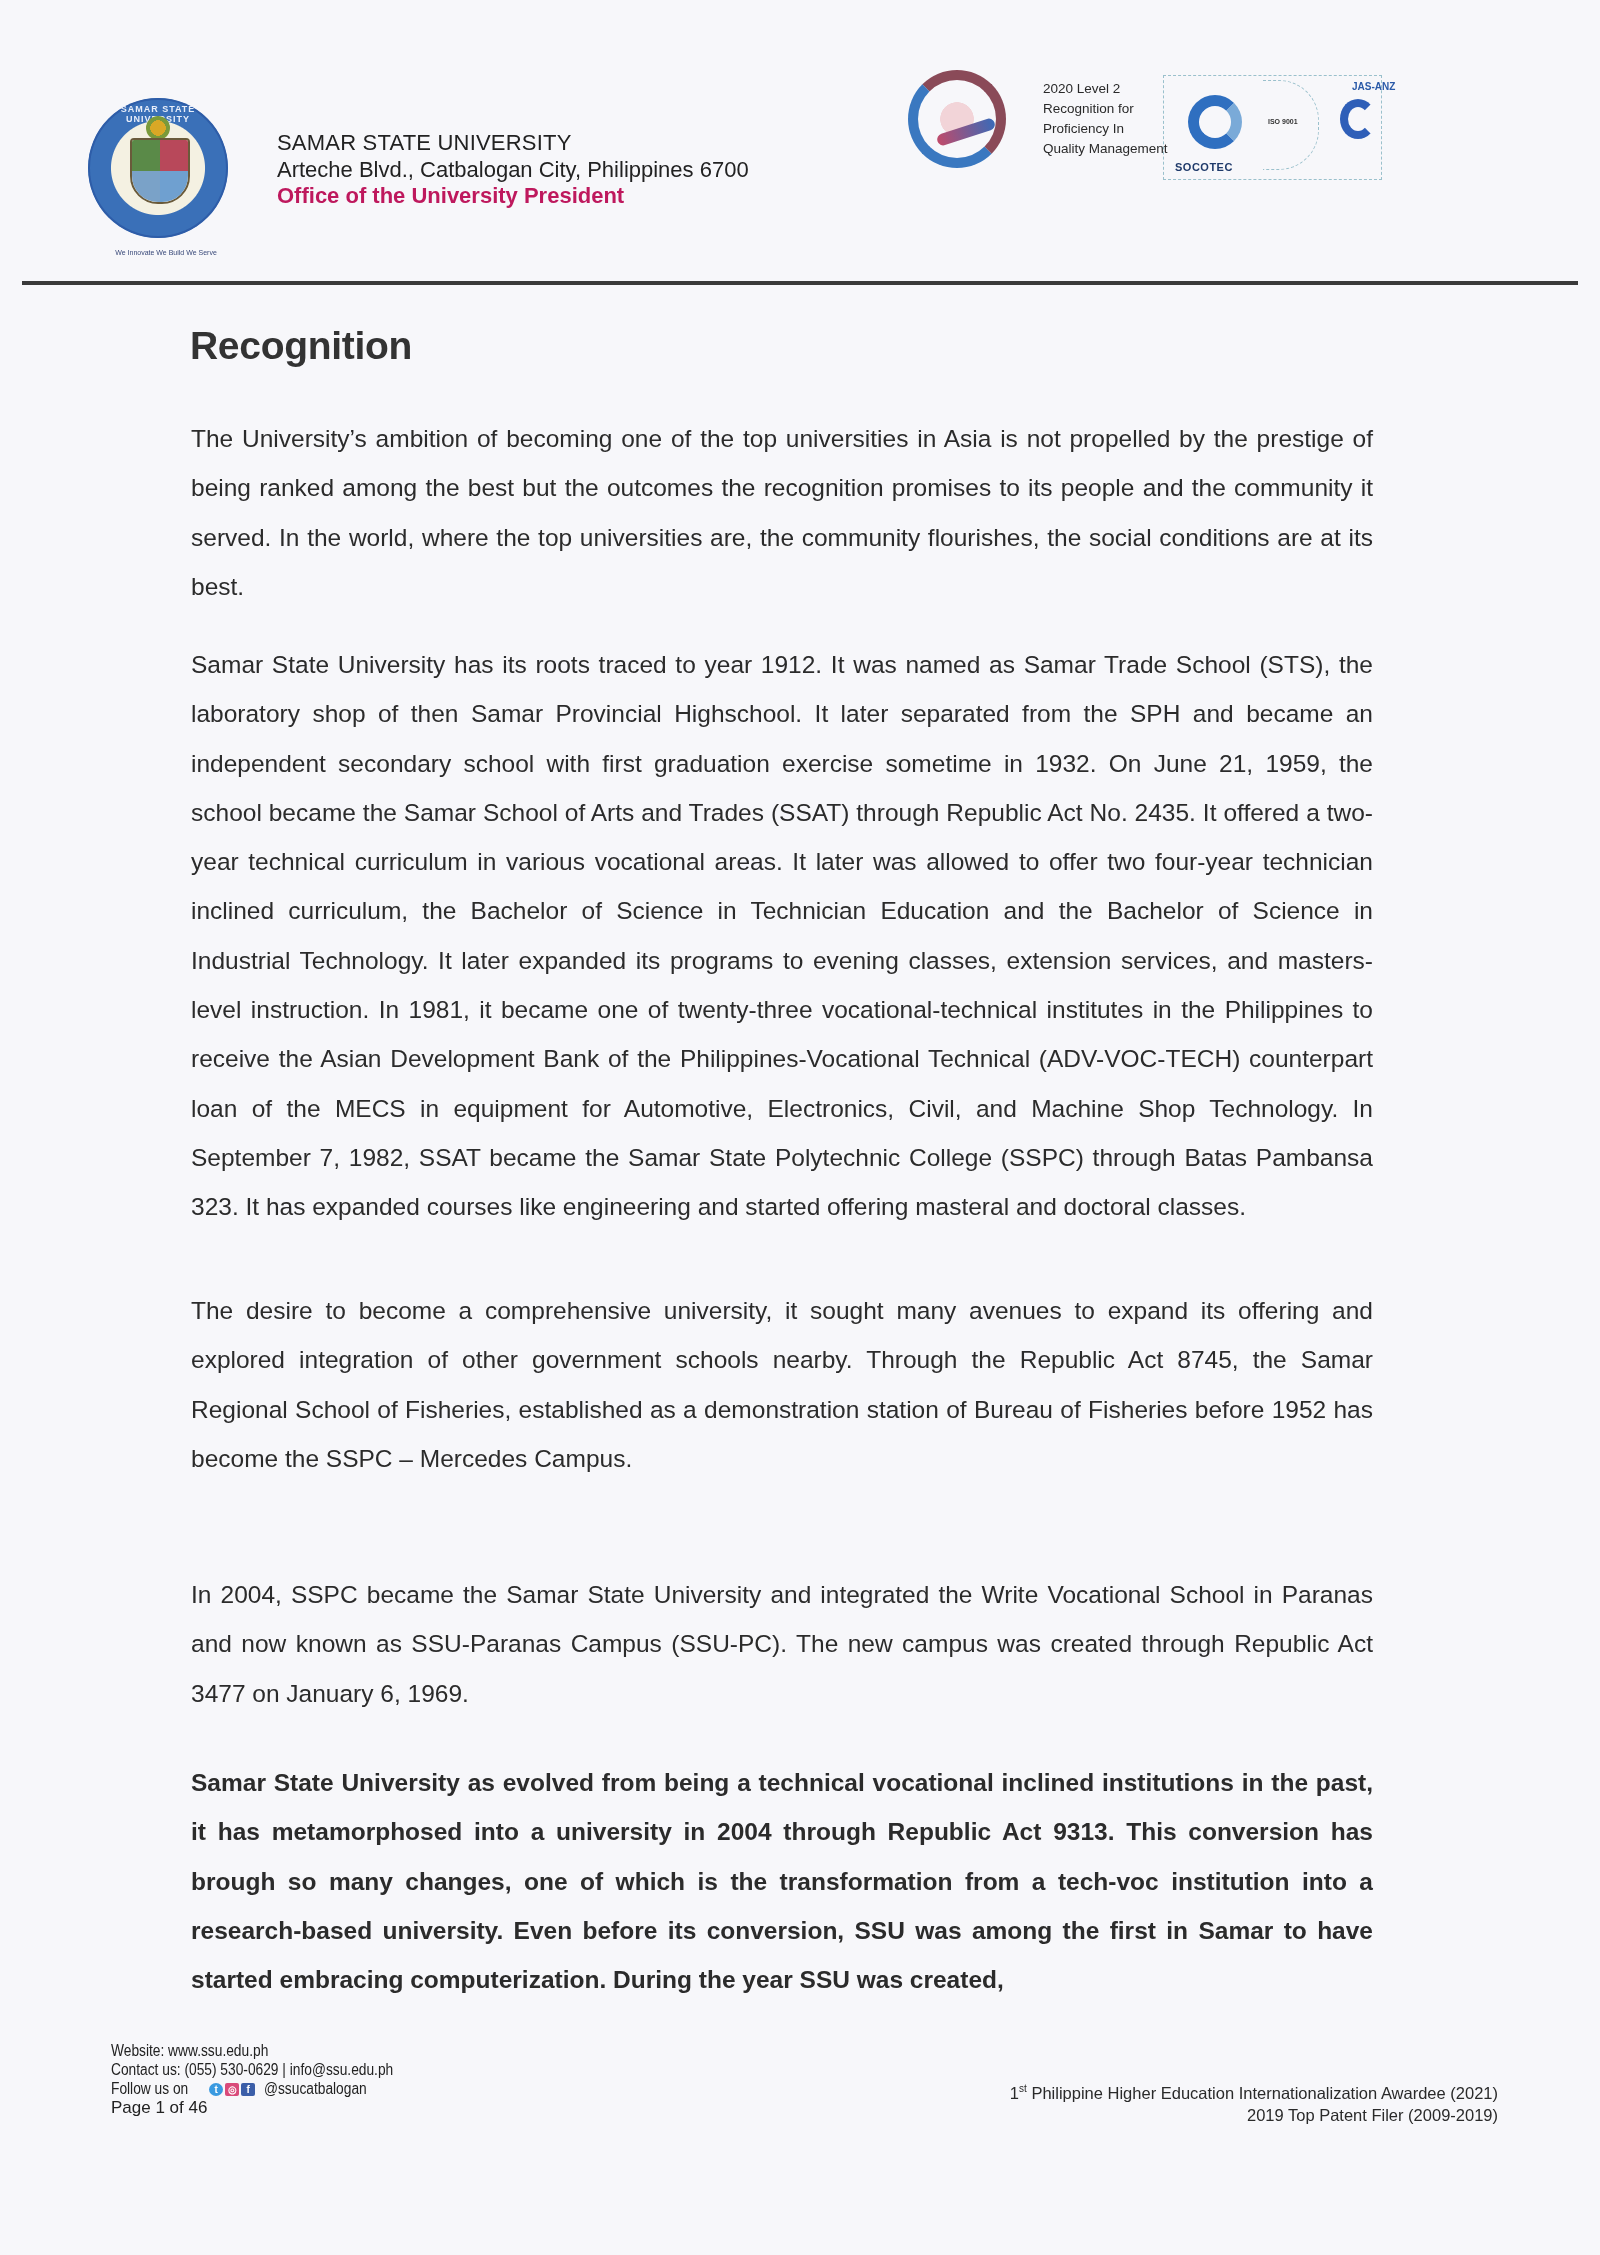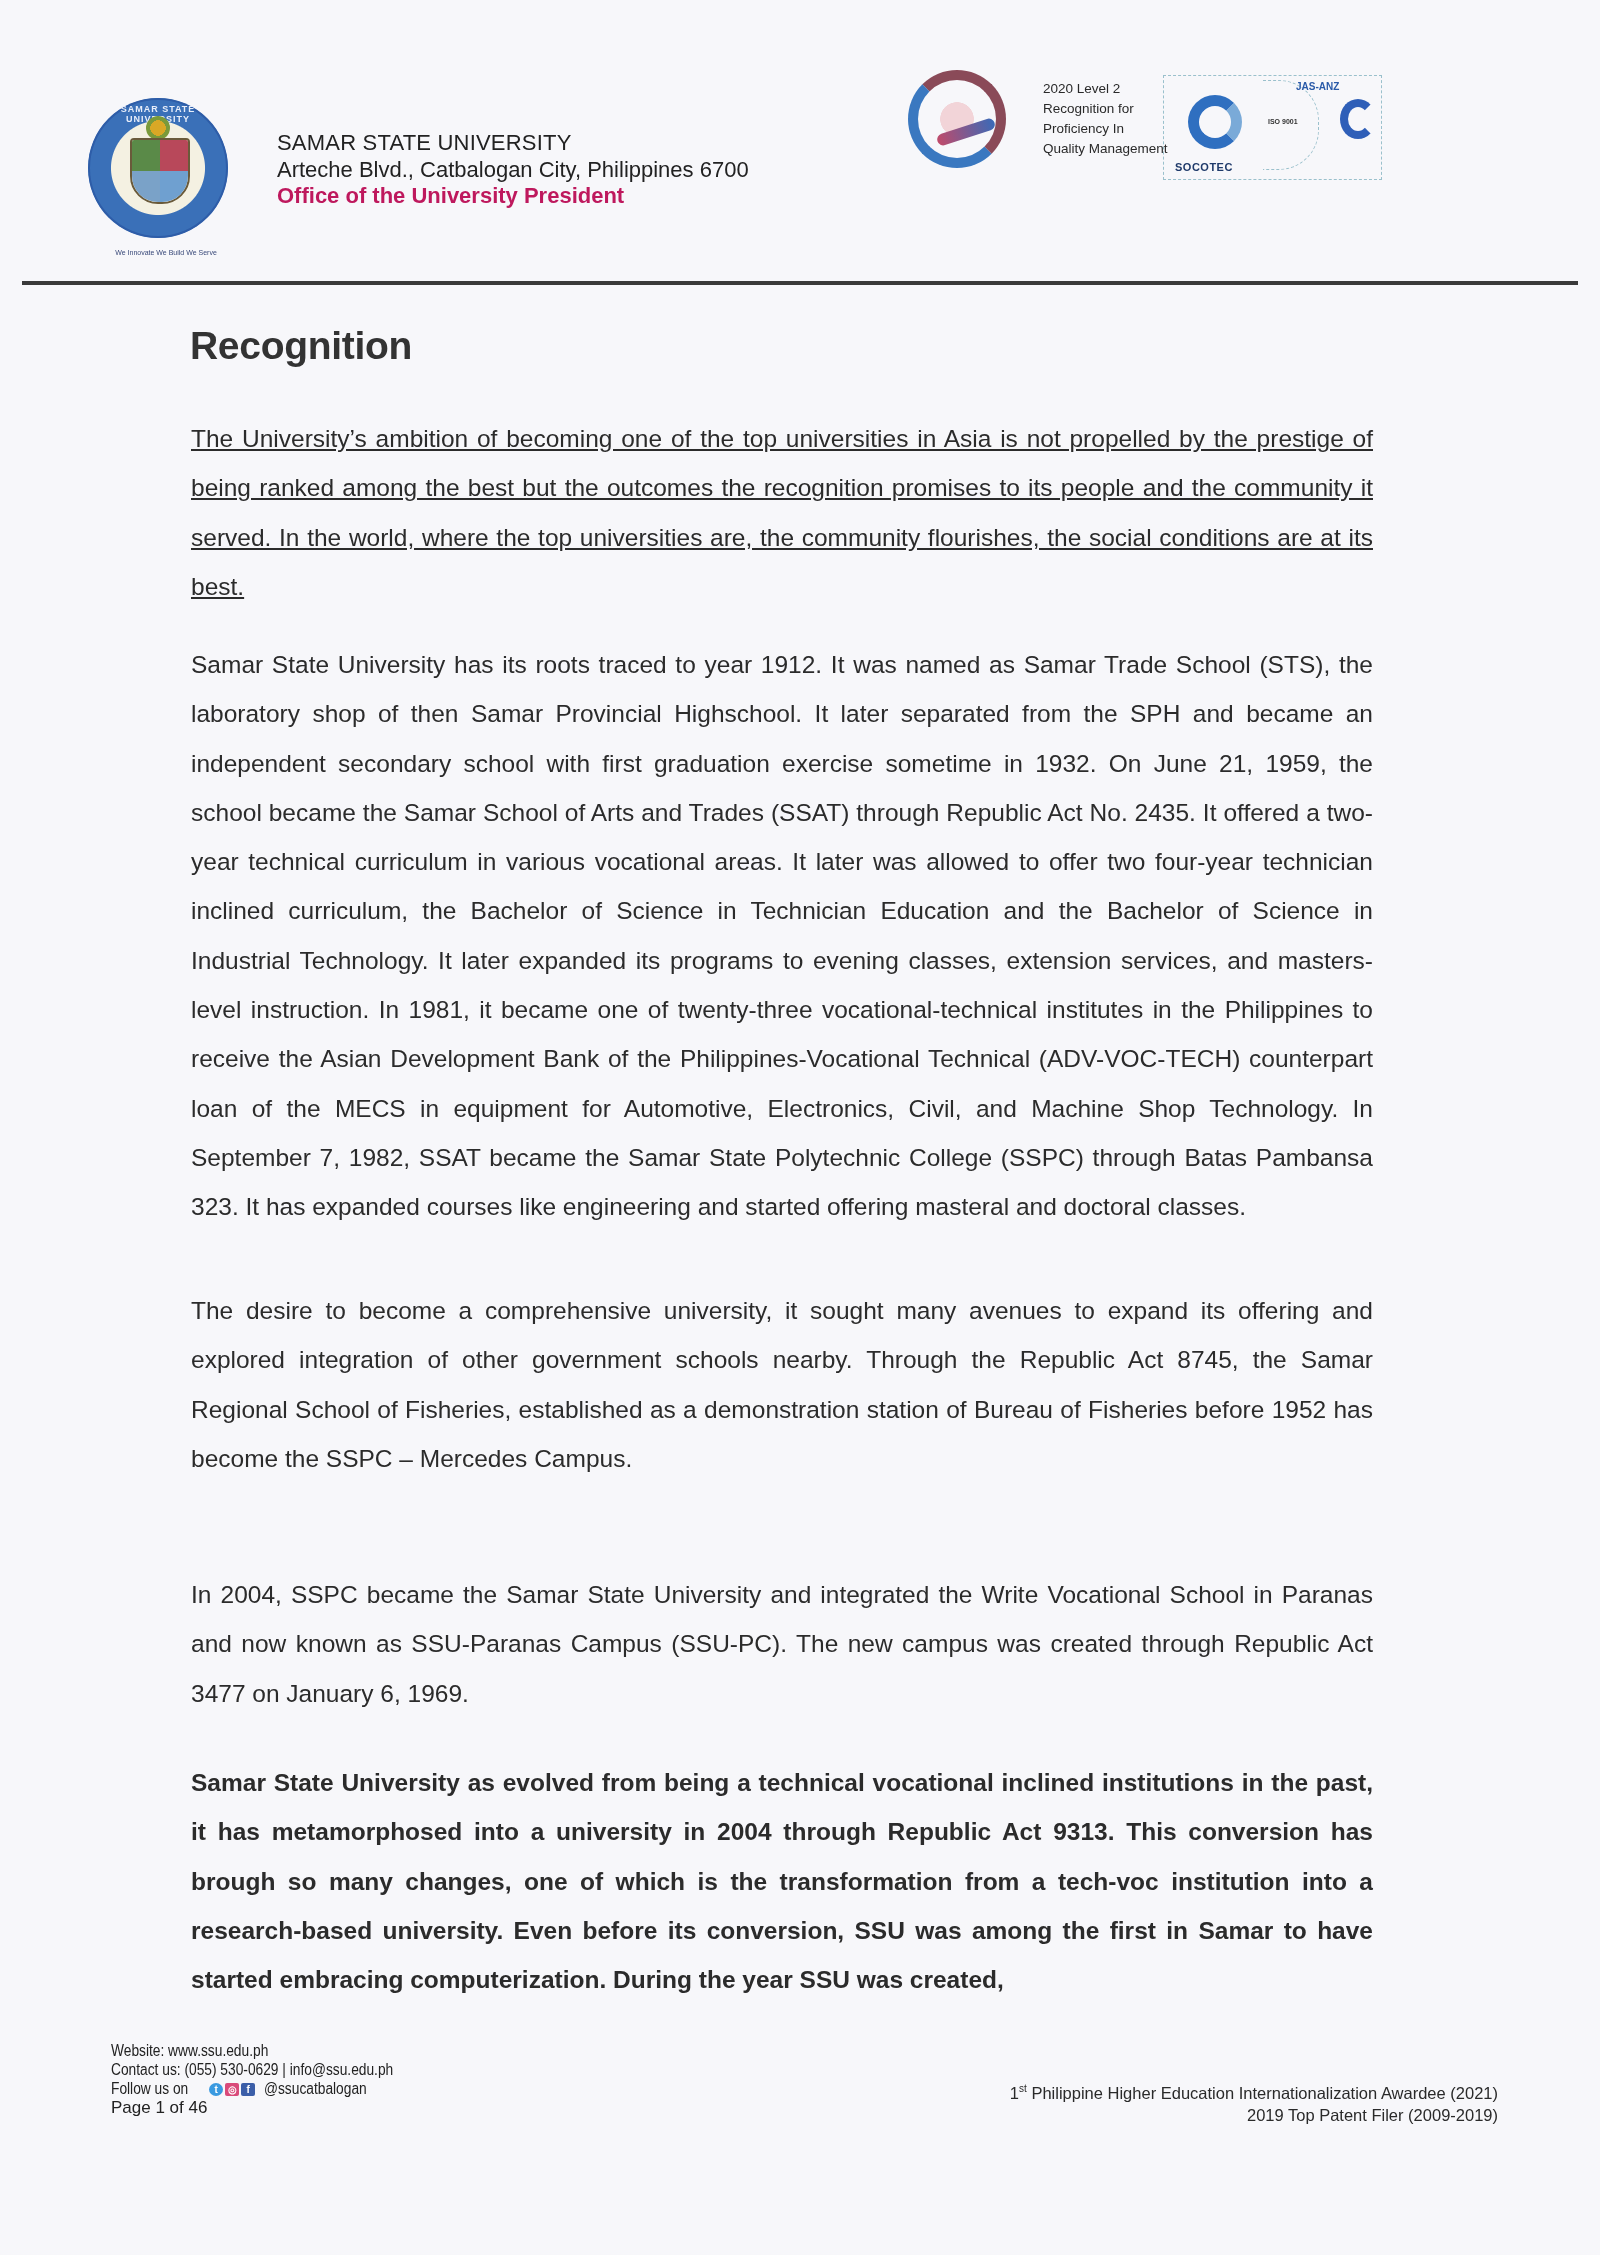--- a/index.html
+++ b/index.html
@@ -65,36 +65,36 @@
     .socotec-ring {
       position: absolute; left: 1188px; top: 95px; width: 54px; height: 54px; border-radius: 50%;
       border: 11px solid #2f6fc0; box-sizing: border-box; border-right-color: #7aaad8;
     }
     .socotec-label { position: absolute; left: 1175px; top: 161px; font-size: 11px; font-weight: bold; color: #1f3a6a; letter-spacing: 0.5px; }
     .iso-box {
       position: absolute; left: 1263px; top: 80px; width: 55px; height: 88px;
       border: 1px dashed #9ac0cc; border-left: none; border-radius: 0 40px 40px 0;
     }
     .iso-label { position: absolute; left: 1268px; top: 118px; font-size: 7px; font-weight: bold; color: #333; }
-    .jas-label { position: absolute; left: 1296px; top: 81px; font-size: 10px; font-weight: bold; color: #2a5aa8; }
+    .jas-label { position: absolute; left: 1352px; top: 81px; font-size: 10px; font-weight: bold; color: #2a5aa8; }
     .jas-c {
       position: absolute; left: 1340px; top: 99px; width: 36px; height: 40px; border-radius: 50%;
       border: 8px solid #2f5fb8; border-right-color: transparent; box-sizing: border-box;
     }
 
     .header-rule { position: absolute; left: 22px; top: 281px; width: 1556px; height: 4px; background: #3a3a3a; }
 
     
     .title { position: absolute; left: 190px; top: 324px; font-size: 39px; font-weight: bold; color: #333; letter-spacing: -0.3px; }
     .para {
       position: absolute; left: 191px; width: 1182px;
       font-size: 24.5px; line-height: 49.3px; color: #2b2b2b;
       text-align: justify; margin: 0;
     }
-    .p1 { top: 414px; text-decoration: underline; }
+    .p1 { top: 414px; }
     .p2 { top: 640px; }
     .p3 { top: 1286px; }
     .p4 { top: 1570px; }
     .p5 { top: 1758px; font-weight: bold; }
 
     
     .footer-left { position: absolute; left: 111px; top: 2041px; font-size: 16px; line-height: 19px; color: #222; }
     .footer-left .narrow { transform: scaleX(0.86); transform-origin: left; display: inline-block; white-space: nowrap; }
     .footer-left .page-num { font-size: 17px; }
     .social { display: inline-flex; gap: 2px; vertical-align: middle; margin: 0 4px; }

